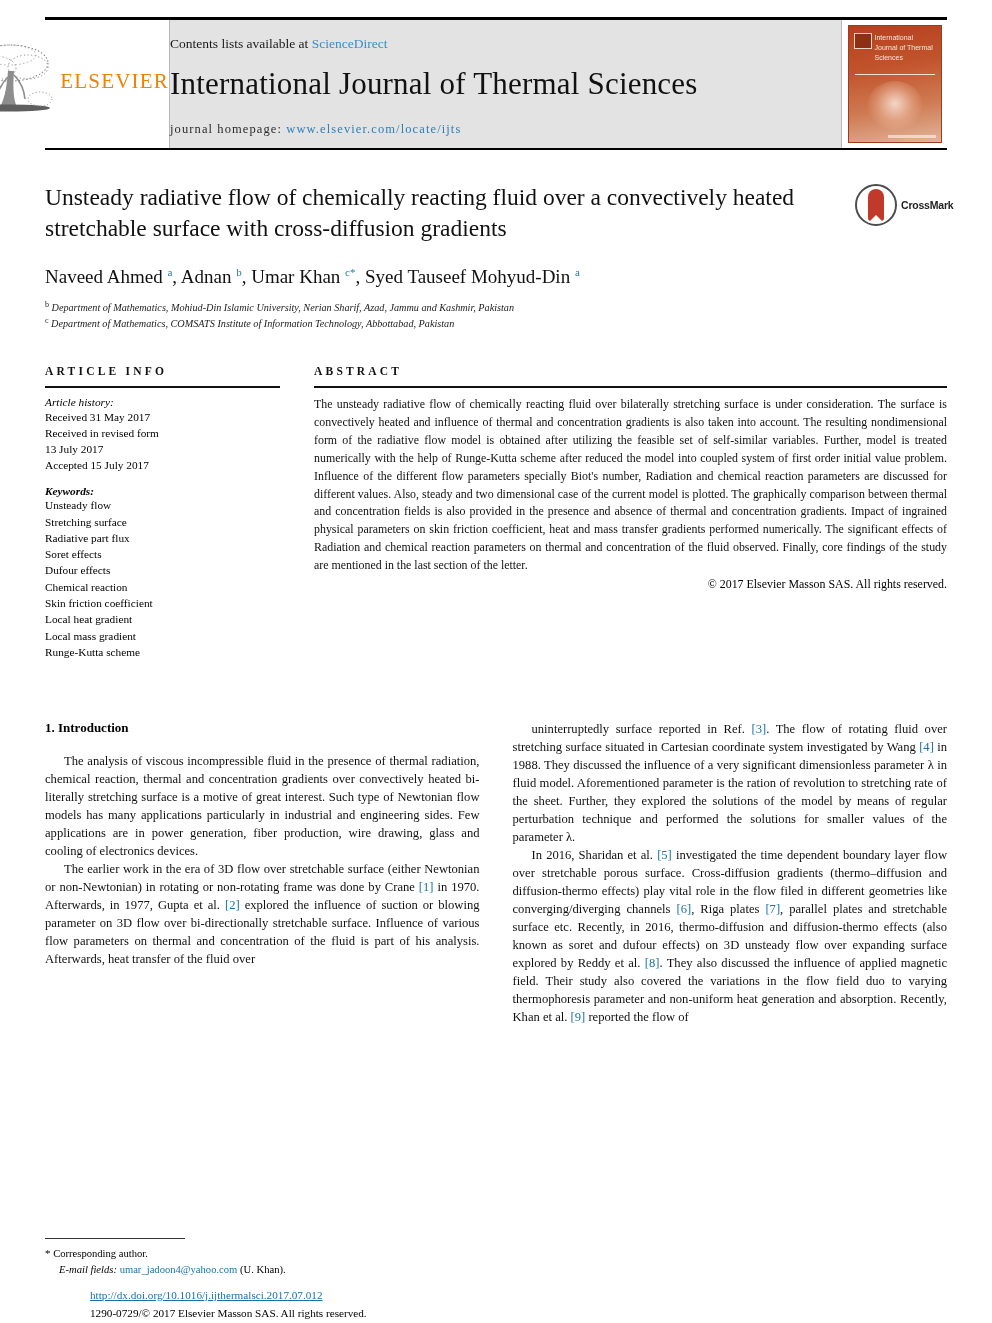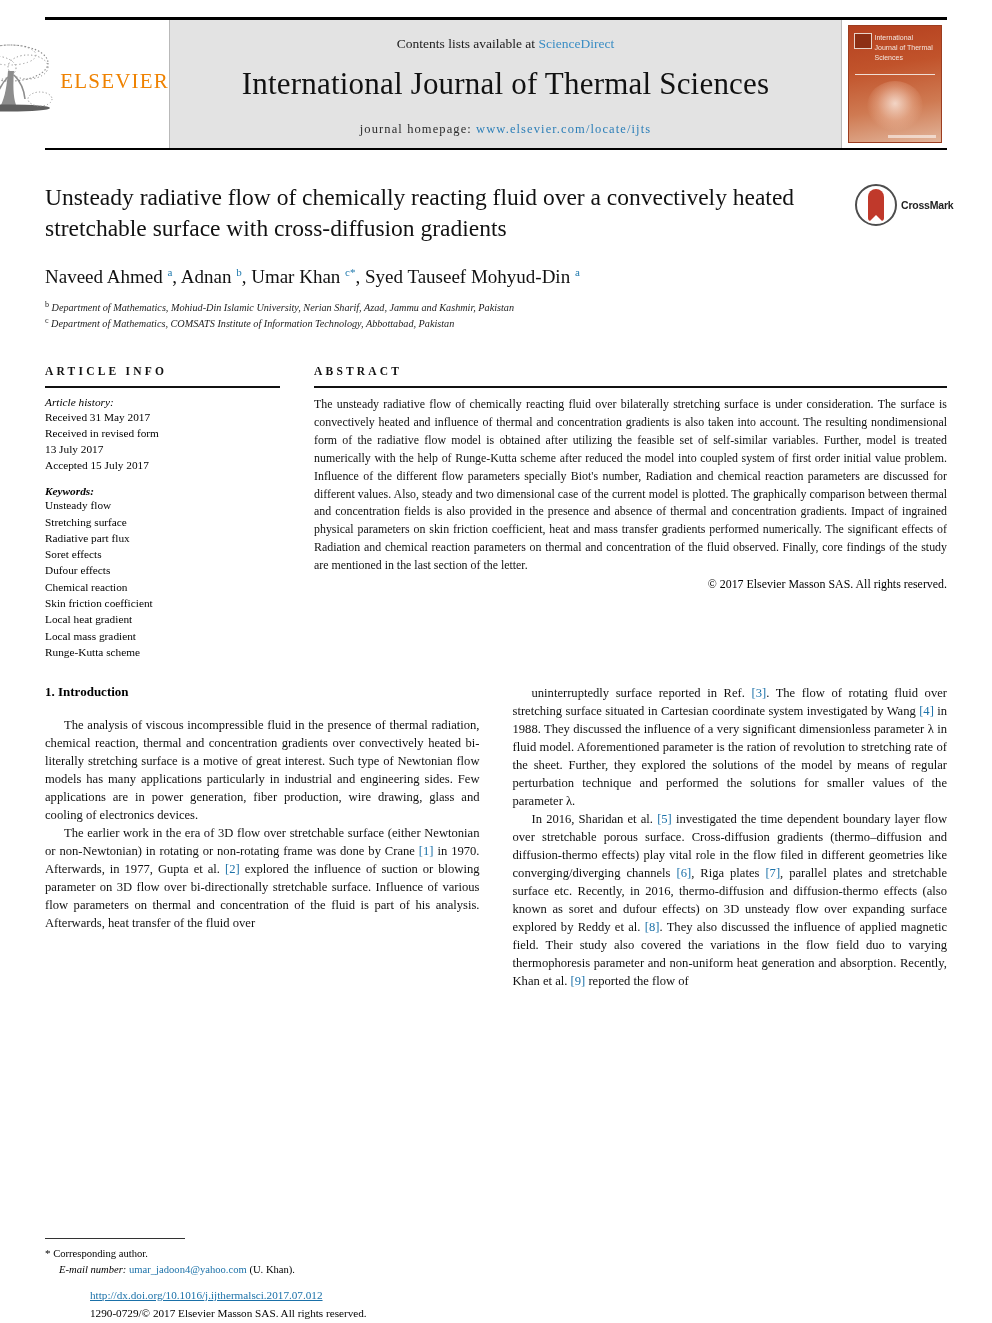--- a/index.html
+++ b/index.html
@@ -64,21 +64,20 @@
     font-family: "Liberation Serif", serif;
     font-size: 21px;
     letter-spacing: 1.2px;
     line-height: 1;
   }
   .masthead-center {
     flex: 1 1 auto;
     background: #e3e3e3;
     display: flex;
     flex-direction: column;
-    align-items: center;
     justify-content: center;
     position: relative;
   }
   .contents-line {
     font-size: 13.5px;
     color: #1a1a1a;
     margin-top: 4px;
   }
   .contents-line .sd {
     color: #3a8dc4;
@@ -304,21 +303,21 @@
     color: #111;
   }
   .abstract-copy {
     text-align: right;
     font-size: 11.9px;
     margin-top: 2px;
   }
 
   
   .body-cols {
-    margin-top: 24px;
+    margin-top: 60px;
     display: flex;
     gap: 33px;
     justify-content: flex-end;
   }
   .bcol {
     flex: 1 1 0;
     width: 0;
   }
   .sec-num-title {
     font-weight: bold;
@@ -494,21 +493,21 @@
     </div>
   </div>
 
   <div class="footnote">
     <div class="foot-rule"></div>
     <div class="foot-line">
       <span class="star">*</span>
       <span>Corresponding author.</span>
     </div>
     <div class="foot-line foot-mail">
-      <em class="i">E-mail number:</em>
+      <em class="i">E-mail fields:</em>
       <span class="foot-link">umar_jadoon4@yahoo.com</span>
       <span>(U. Khan).</span>
     </div>
   </div>
 
   <div class="doi-block">
     <span class="doi-link">http://dx.doi.org/10.1016/j.ijthermalsci.2017.07.012</span>
     <span class="issn-line">1290-0729/© 2017 Elsevier Masson SAS. All rights reserved.</span>
   </div>
 

